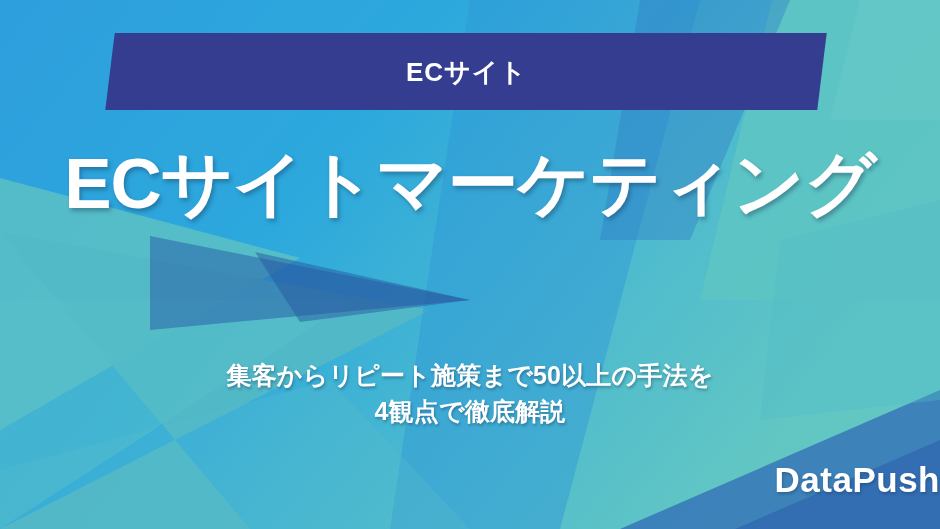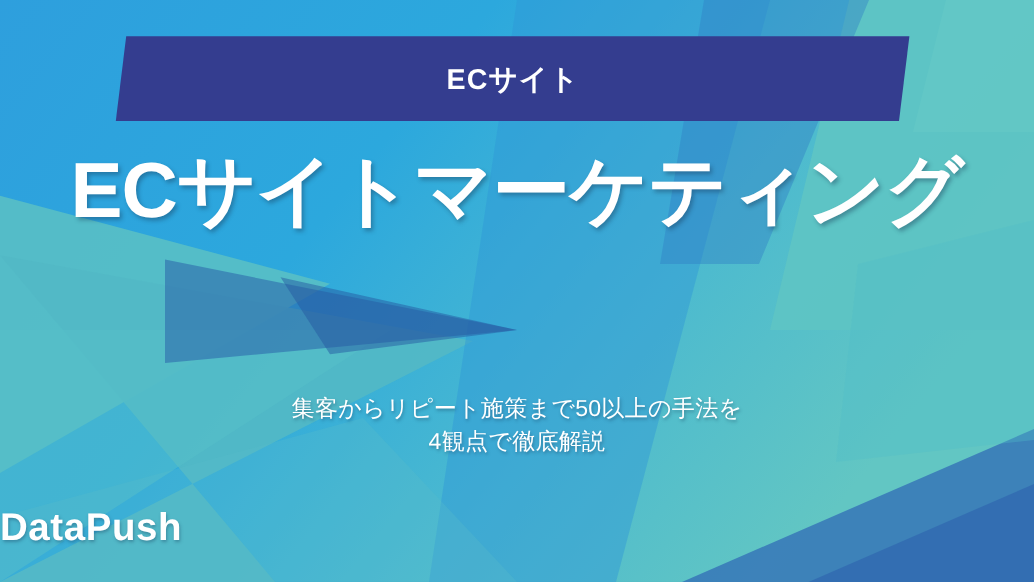--- a/index.html
+++ b/index.html
@@ -48,21 +48,21 @@
     font-size: 26px;
     font-weight: bold;
     letter-spacing: 1px;
     line-height: 1;
   }
 
   
   .title-block {
     position: absolute;
     left: 0;
-    top: 133px;
+    top: 143px;
     width: 940px;
     text-align: center;
   }
   .title-line {
     color: #ffffff;
     font-weight: bold;
     font-size: 70px;
     line-height: 1.16;
     letter-spacing: -1px;
     text-shadow: 2px 3px 4px rgba(20,50,80,0.38);
@@ -74,35 +74,35 @@
   
   .subtitle-block {
     position: absolute;
     left: 0;
     top: 357px;
     width: 940px;
     text-align: center;
   }
   .subtitle-line {
     color: #ffffff;
-    font-weight: normal;
-    font-size: 21px;
+    font-weight: bold;
+    font-size: 25px;
     line-height: 1.45;
     letter-spacing: 0.2px;
     text-shadow: 1px 2px 3px rgba(20,50,80,0.40);
     white-space: nowrap;
   }
 
   
   .logo-block {
     position: absolute;
     left: 0;
     top: 462px;
     width: 940px;
-    text-align: left;
+    text-align: right;
   }
   .logo-text {
     color: #ffffff;
     font-weight: bold;
     font-size: 35px;
     letter-spacing: 0.5px;
     line-height: 1;
     text-shadow: 1px 2px 3px rgba(20,50,80,0.35);
   }
 </style>

